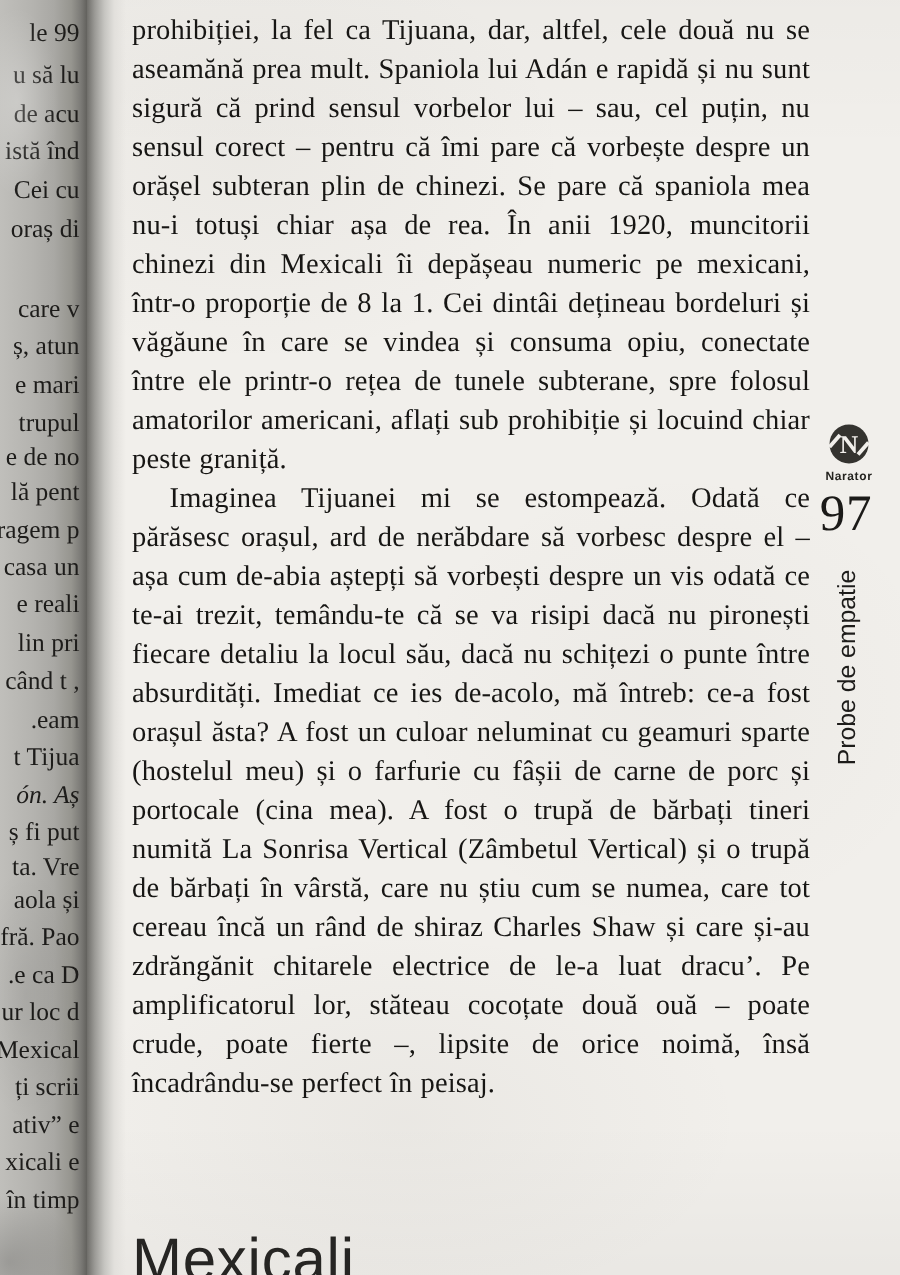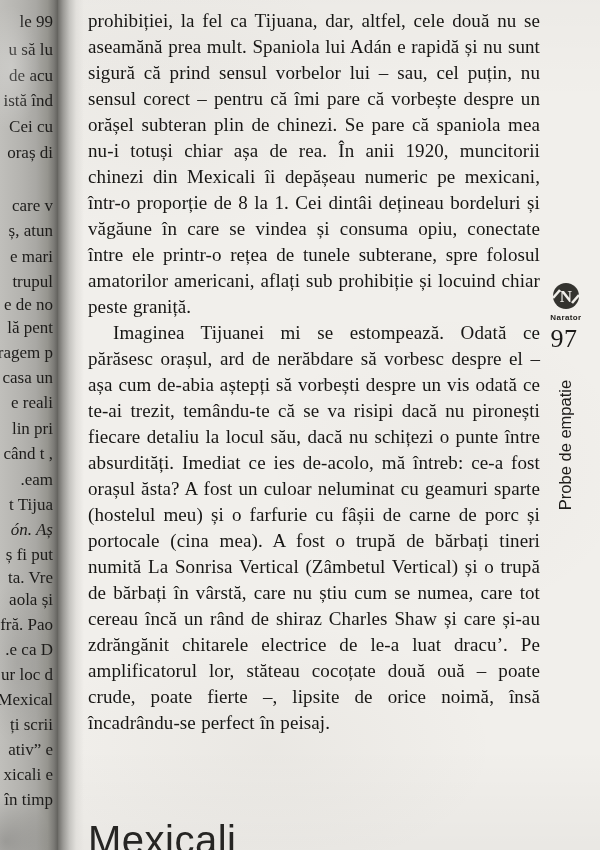--- a/index.html
+++ b/index.html
@@ -59,21 +59,21 @@
 
   
   .logo-badge { position:absolute; left:550px; top:282px; width:32px; height:30px; }
   .publisher {
     position:absolute; left:538px; top:313px; width:56px; text-align:center;
     font-family:"Liberation Sans", sans-serif; font-size:8px; font-weight:bold;
     letter-spacing:0.4px; color:#24231f;
   }
   .page-number {
     position:absolute; left:536px; top:324px; width:56px; text-align:center;
-    font-size:26px; color:#1b1a18; letter-spacing:0.5px;
+    font-size:34px; color:#1b1a18; letter-spacing:0.5px;
   }
   .running-title {
     position:absolute; left:497px; top:434px; width:140px; height:22px;
     transform:rotate(-90deg);
     font-family:"Liberation Sans", sans-serif; font-size:16.5px;
     color:#1d1c1a; text-align:center; white-space:nowrap;
   }
 </style>
 </head>
 <body>

